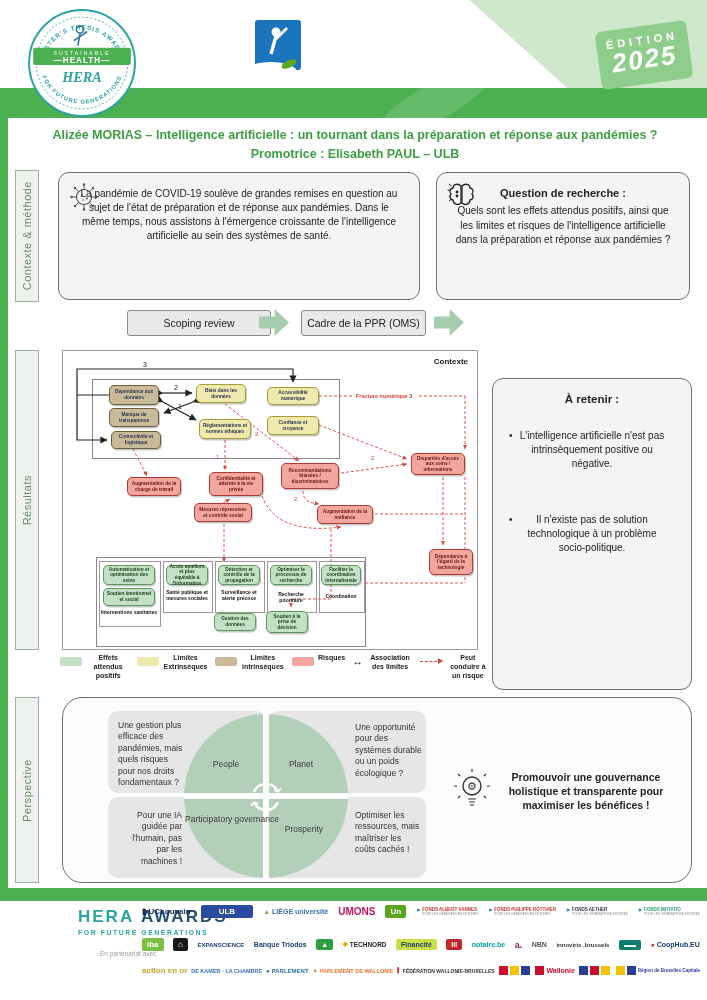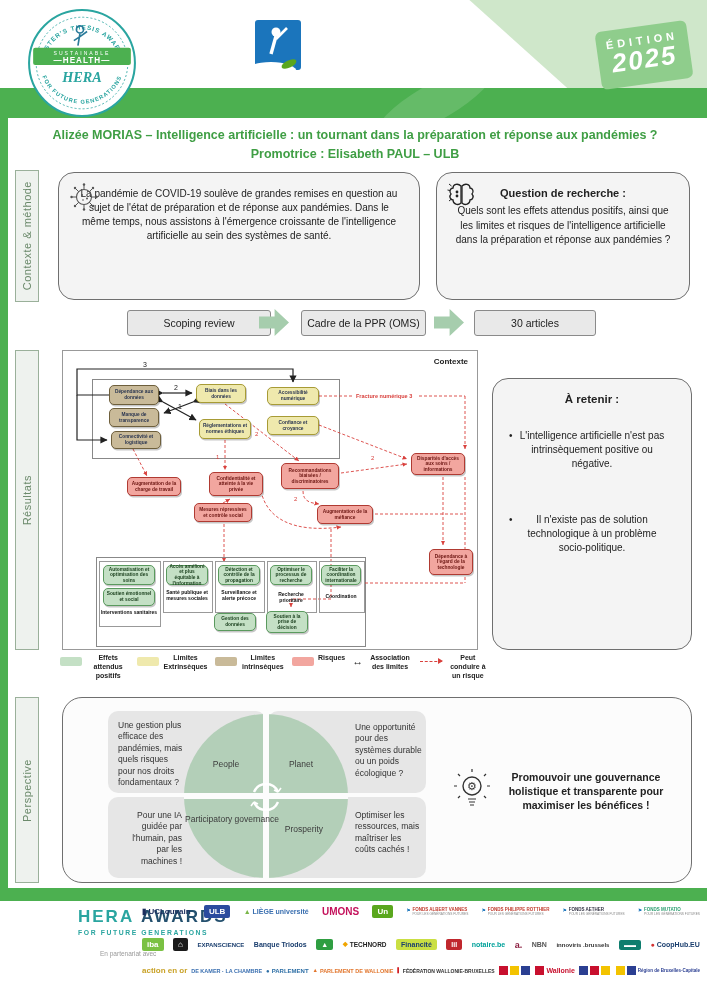--- a/index.html
+++ b/index.html
@@ -23,21 +23,21 @@
   .edition .e1{font-size:11px;font-weight:bold;letter-spacing:4px;margin-top:9px;}
   .edition .e2{font-size:26px;font-weight:bold;font-style:italic;letter-spacing:2px;}
   
   .title{position:absolute;left:40px;top:126px;width:630px;text-align:center;color:#3f9e44;
          font-weight:bold;font-size:12.5px;line-height:1.55;}
   
   .side-label{position:absolute;left:15px;width:24px;background:#eef2ee;border:1px solid #9ab09a;
               display:flex;align-items:center;justify-content:center;box-sizing:border-box;}
   .side-label span{writing-mode:vertical-rl;transform:rotate(180deg);font-size:11px;color:#6b8a6b;letter-spacing:.5px;}
   
-  .bigbox{position:absolute;background:#f4f4f4;border:1.4px solid #6f6f6f;border-radius:16px;box-sizing:border-box;}
+  .bigbox{position:absolute;background:#f4f4f4;border:1.4px solid #6f6f6f;border-radius:11px;box-sizing:border-box;}
   .ctx-intro{padding:14px 20px 0 20px;font-size:10px;line-height:1.4;text-align:center;}
   .ctx-warn{display:flex;gap:6px;justify-content:center;align-items:flex-start;margin-top:9px;padding:0 26px;
             font-size:10px;font-weight:bold;text-align:center;line-height:1.35;}
   .q-title{margin-top:4px;text-align:center;font-weight:bold;font-size:11px;}
   .q-body{margin-top:5px;padding:0 14px;font-size:10px;line-height:1.45;text-align:center;}
   .corner-icon{position:absolute;left:10px;top:8px;}
   .step{position:absolute;top:310px;height:26px;background:#e9e9e9;border:1.2px solid #8a8a8a;border-radius:3px;
         display:flex;align-items:center;justify-content:center;font-size:10.5px;box-sizing:border-box;}
   .flow-arrow{position:absolute;top:309px;width:30px;height:27px;background:#a6cdad;
               clip-path:polygon(0 28%,52% 28%,52% 0,100% 50%,52% 100%,52% 72%,0 72%);}
@@ -60,21 +60,21 @@
   .legend{position:absolute;left:60px;top:654px;width:430px;display:flex;gap:7px;align-items:flex-start;}
   .lg-item{display:flex;gap:4px;align-items:flex-start;}
   .lg-sw{width:22px;height:9px;border-radius:2px;margin-top:3px;flex:0 0 auto;}
   .lg-sw.green{background:#c4e0c5;} .lg-sw.yellow{background:#efe9ad;}
   .lg-sw.tan{background:#c9ba99;} .lg-sw.red{background:#f2a69f;}
   .lg-lb{font-size:7px;font-weight:bold;line-height:1.25;text-align:center;max-width:52px;}
   .lg-arrow{font-size:11px;font-weight:bold;margin-top:1px;}
   .lg-dash{width:22px;border-top:1.6px dashed #d9413d;margin-top:7px;position:relative;flex:0 0 auto;}
   .lg-dash::after{content:"";position:absolute;right:-4px;top:-4px;border:3px solid transparent;border-left:5px solid #d9413d;}
   
-  .retenir{left:492px;top:378px;width:200px;height:272px;padding:14px 14px;display:flex;flex-direction:column;}
+  .retenir{left:492px;top:378px;width:200px;height:312px;padding:14px 14px;display:flex;flex-direction:column;}
   .rt-title{text-align:center;font-weight:bold;font-size:11.5px;}
   .rt-b{position:relative;text-align:center;font-size:10px;line-height:1.4;padding:0 8px;}
   .rt-b::before{content:"•";position:absolute;left:2px;top:0;}
   .rt-b.b1{margin-top:24px;} .rt-b.b2{margin-top:42px;} .rt-b.b3{margin-top:42px;}
   
   .pers-box{left:62px;top:697px;width:630px;height:186px;background:#fcfcfc;border-radius:20px;}
   .pcard{position:absolute;background:#e6e6e6;border-radius:10px;}
   .ptext{position:absolute;font-size:8.5px;line-height:1.35;color:#333;}
   .pmsg{position:absolute;left:433px;top:72px;width:180px;font-size:10.5px;font-weight:bold;text-align:center;line-height:1.35;}
   
@@ -189,21 +189,20 @@
         </g>
     </svg>
     <div class="q-title" style="margin-top:14px;">Question de recherche :</div>
     <div class="q-body">Quels sont les effets attendus positifs, ainsi que les limites et risques de l'intelligence artificielle dans la préparation et réponse aux pandémies ?</div>
   </div>
 
   <div class="step" style="left:127px;width:144px;text-align:center;">Scoping review</div>
   <div class="flow-arrow" style="left:259px;"></div>
   <div class="step" style="left:301px;width:125px;">Cadre de la PPR (OMS)</div>
   <div class="flow-arrow" style="left:434px;"></div>
-  <div class="step" style="left:474px;width:122px;">30 articles</div>
 
   <div class="diagram">
     <div class="dg-ctx">Contexte</div>
     <div class="inner-rect"></div>
     <div class="gz-rect"></div>
 
     <svg class="dg-svg" width="414" height="298" viewBox="0 0 414 298">
       <defs>
         <marker id="mb" markerWidth="7" markerHeight="7" refX="5.5" refY="3" orient="auto">
             <path d="M0,0 L6,3 L0,6 Z" fill="#222"></path>
@@ -369,21 +368,21 @@
     <div class="ha-1"><span class="ha-hera">HERA</span> <span class="ha-awards">AWARDS</span></div>
     <div class="ha-tag">FOR FUTURE GENERATIONS</div>
   </div>
   <div class="ha-partner">En partenariat avec</div>
 
   <div class="logo-row r1">
       <span class="chip" style="font-size: 8px; color: rgb(29, 46, 94);">
         <span class="ic" style="color: rgb(29, 46, 94);">▮</span>
         <span><span>UCLouvain</span></span>
       </span>
-      <span class="chip" style="font-size: 8px; color: rgb(255, 255, 255); background: rgb(42, 75, 158); padding: 2px 5px; border-radius: 2px;">
+      <span class="chip" style="font-size: 8px; color: rgb(255, 255, 255); background: rgb(42, 75, 158); padding: 2px 18px; border-radius: 2px;">
         <span><span>ULB</span></span>
       </span>
       <span class="chip" style="font-size: 7px; color: rgb(58, 111, 176);">
         <span class="ic" style="color: rgb(122, 182, 72);">▲</span>
         <span><span>LIÈGE université</span></span>
       </span>
       <span class="chip" style="font-size: 10px; color: rgb(196, 17, 91);">
         <span><span>UMONS</span></span>
       </span>
       <span class="chip" style="font-size: 8px; color: rgb(255, 255, 255); background: rgb(90, 167, 30); padding: 2px 5px; border-radius: 2px;">

